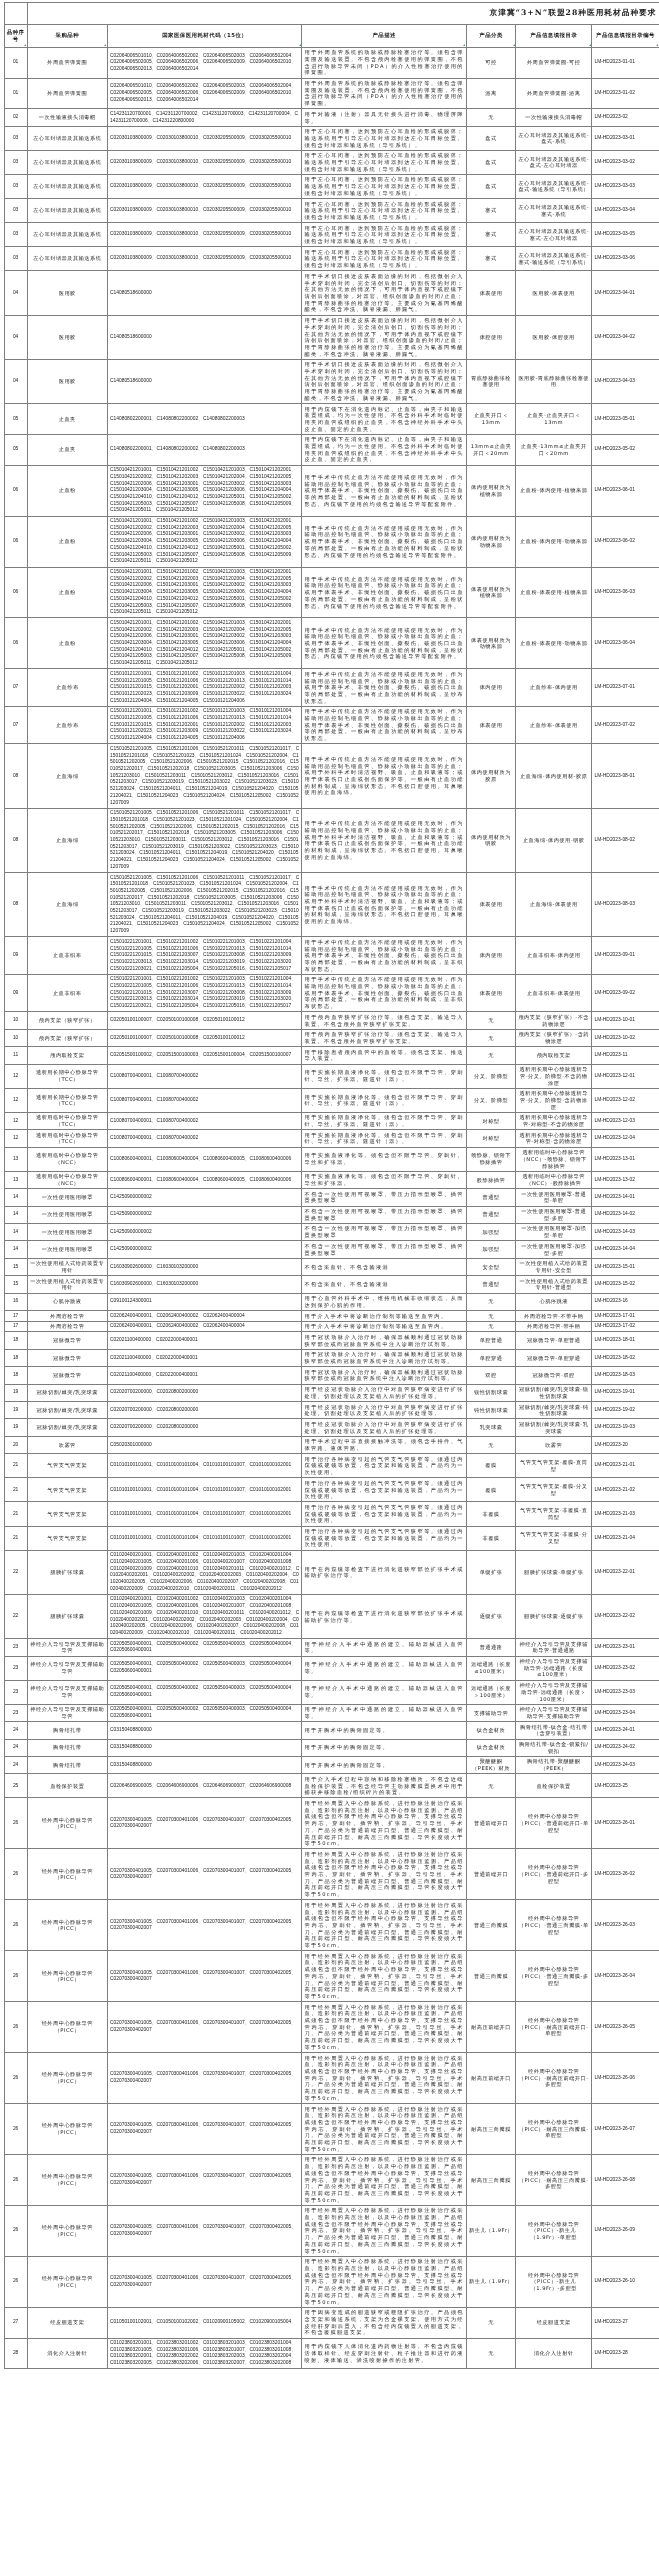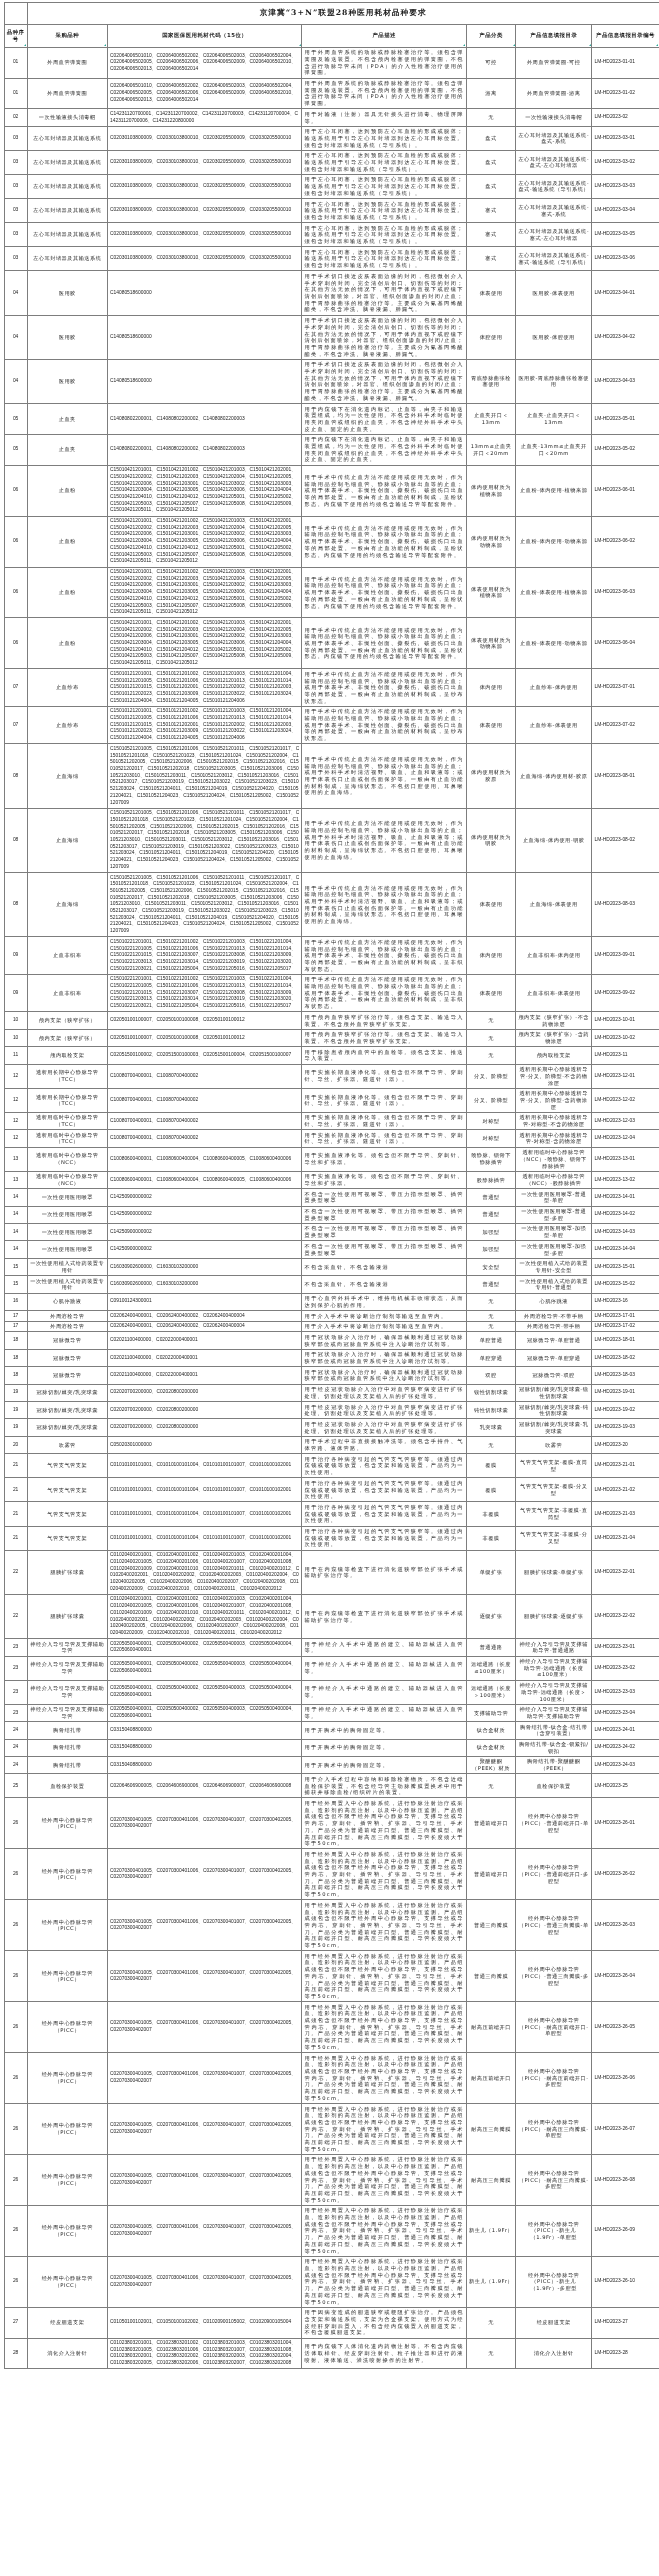--- a/index.html
+++ b/index.html
@@ -13,21 +13,21 @@
     position:absolute;left:3.6px;top:2.1px;width:656px;
   }
   col.c1{width:23px}col.c2{width:80px}col.c3{width:194px}
   col.c4{width:164px}col.c5{width:49px}col.c6{width:76px}col.c7{width:67px}
   td,th{
     border:0.5px solid #7d7d7d;vertical-align:middle;
     padding:1.5px 2.1px;box-sizing:border-box;background:#fff;
   }
   tr.title-row td{border:0.5px solid #7d7d7d;height:21.6px;}
   .title-cell{
-    text-align:center;font-size:7.7px;font-weight:600;letter-spacing:1px;
+    text-align:right;font-size:7.7px;font-weight:600;letter-spacing:1px;
     font-family:"DejaVu Serif","DejaVu Sans",serif;
   }
   th{
     font-size:5.4px;font-weight:600;text-align:center;letter-spacing:0.5px;
     line-height:6.7px;position:relative;height:23px;
   }
   .marker{
     position:absolute;right:0.5px;bottom:0.5px;width:0;height:0;
     border-left:2.6px solid transparent;border-bottom:2.6px solid #2ea79a;
   }

